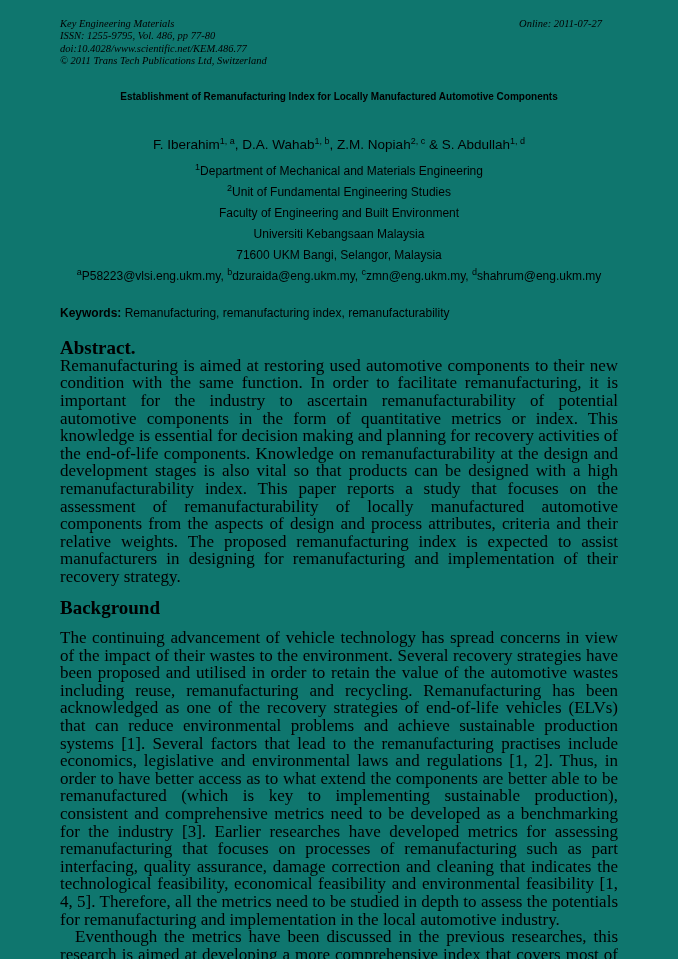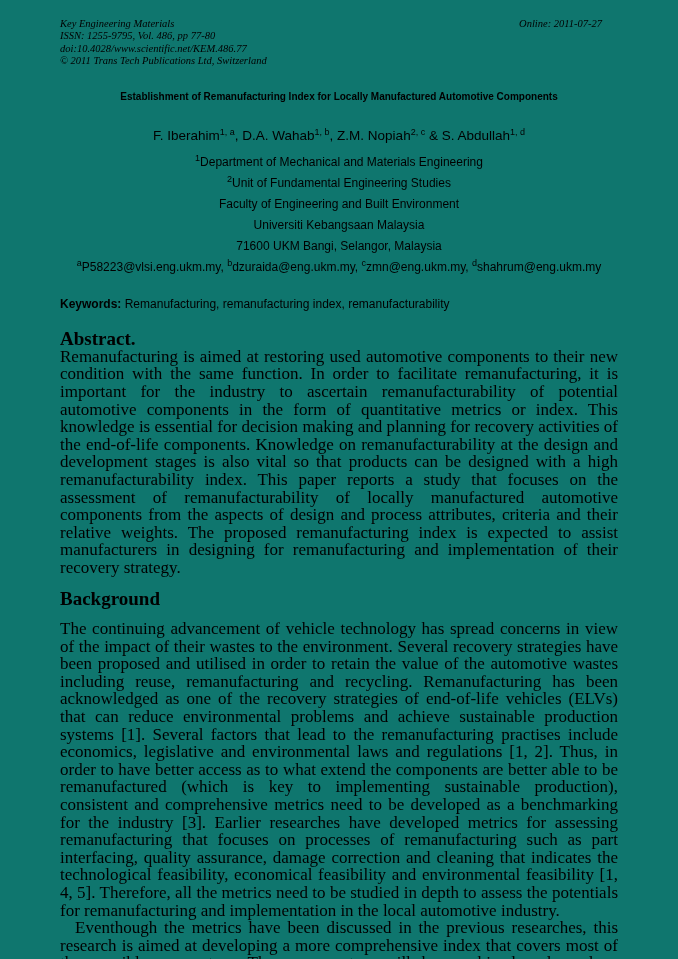--- a/index.html
+++ b/index.html
@@ -35,21 +35,21 @@
     font-size: 10px;
     line-height: 17px;
     text-align: center;
     max-width: 520px;
     margin: 21px auto 0 auto;
   }
   .authors {
     font-family: "Liberation Sans", sans-serif;
     font-size: 13.5px;
     text-align: center;
-    margin-top: 23px;
+    margin-top: 32px;
   }
   .authors sup, .affil sup, .emails sup {
     font-family: "Liberation Sans", sans-serif;
     font-size: 9px;
     line-height: 0;
   }
   .affil {
     font-family: "Liberation Sans", sans-serif;
     font-size: 12px;
     text-align: center;

